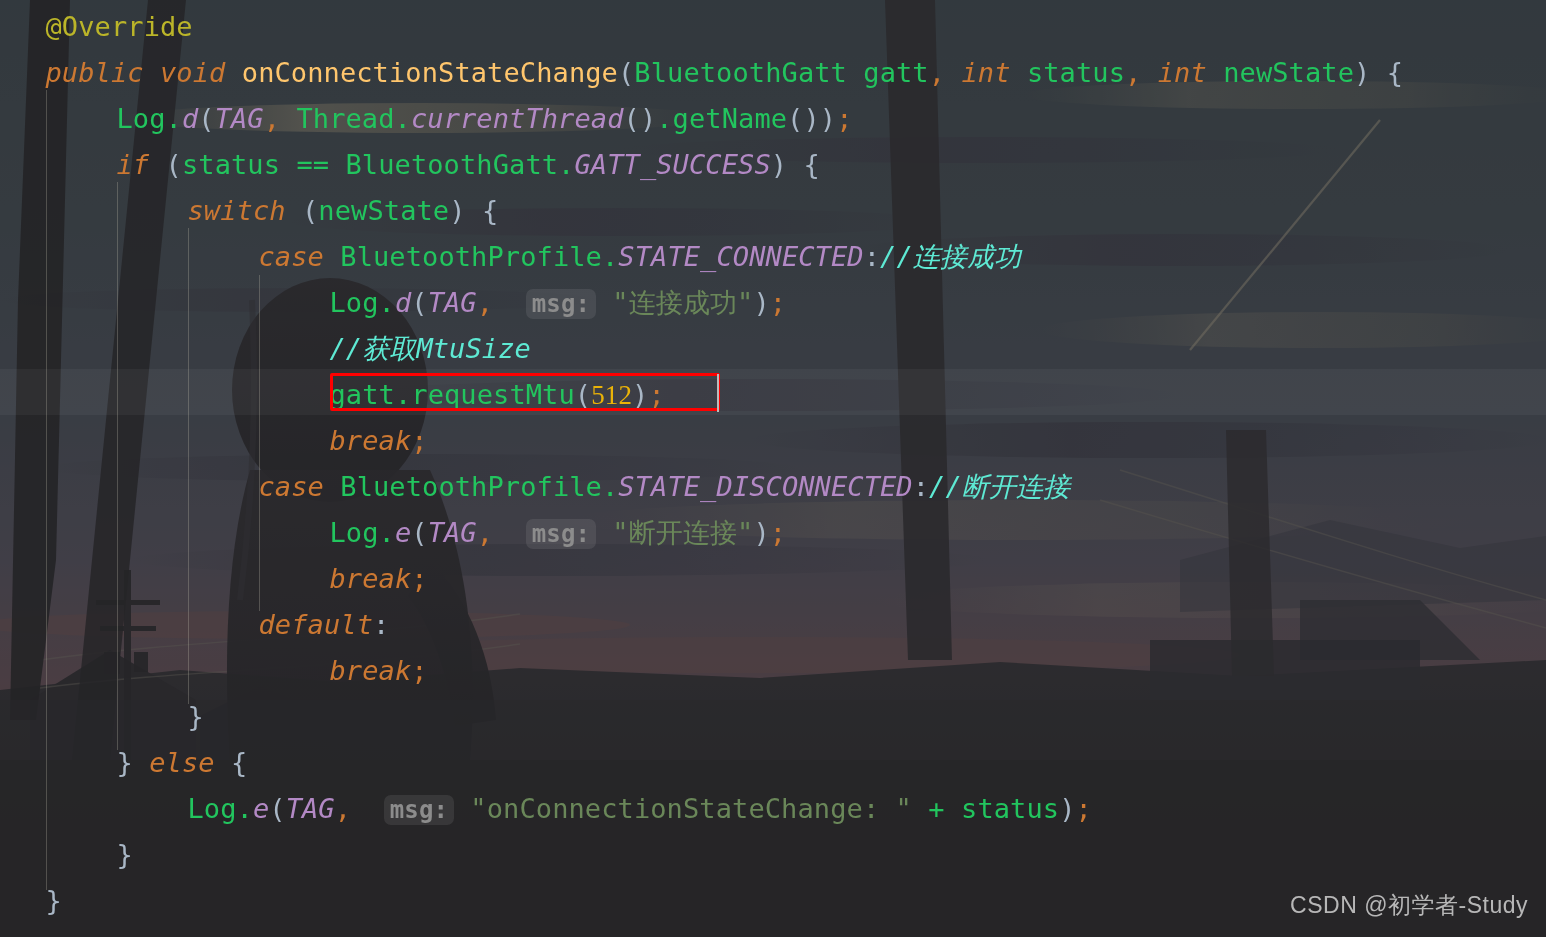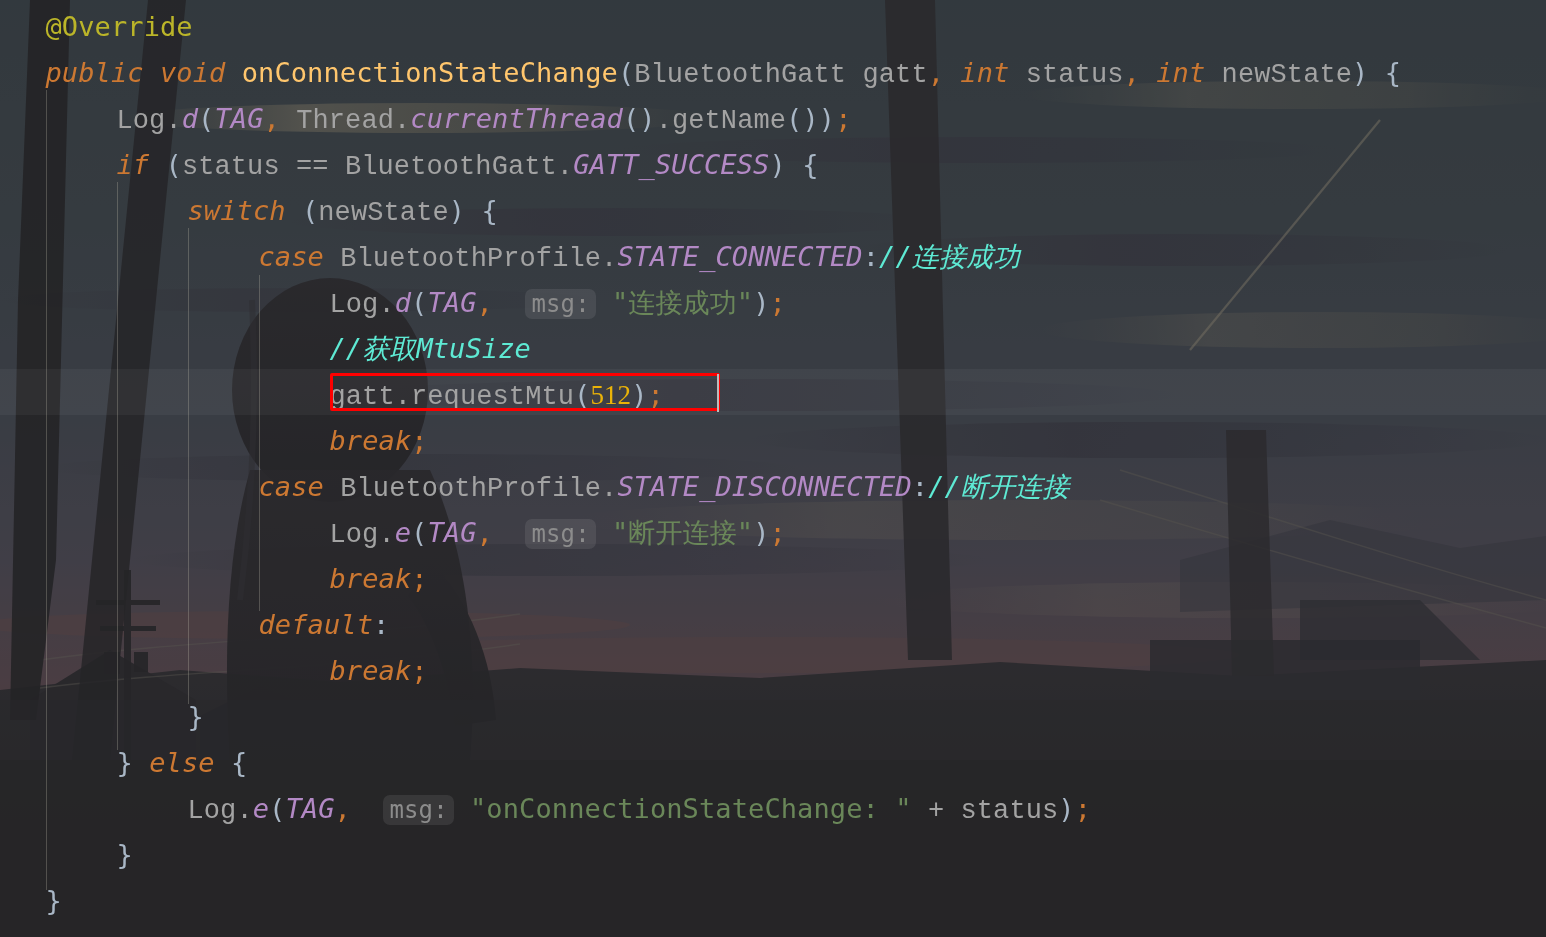--- a/index.html
+++ b/index.html
@@ -46,40 +46,41 @@
     position:absolute;left:0;top:0;right:0;bottom:0;
     padding:4px 0 0 0;
     font-size:27px;
     line-height:46px;
     white-space:pre;
     letter-spacing:0.1px;
   }
   .line{height:46px;white-space:pre;position:relative;}
 
   
-  .tok-default   {color:#a3a3a3;font-family:Liberation Mono, monospace;}
+  .tok-default   {color:#22c55e;}
   .tok-annotation{color:#BBB529;}
   .tok-keyword   {color:#CC7832;font-style:italic;}
   .tok-method    {color:#FFC66D;text-align:center;}
   .tok-static    {color:#B389C5;font-style:italic;text-align:center;}
   .tok-field     {color:#B389C5;font-style:italic;}
   .tok-string    {color:#6A8759;}
   .tok-number    {color:#eab308;font-family:Liberation Serif, serif;}
   .tok-comment   {color:#5eead4;font-style:italic;}
   .tok-punct     {color:#A9B7C6;}
   .tok-semi      {color:#CC7832;}
   .tok-brace     {color:#A9B7C6;}
 
   
   .hint{
     color:#8C8C8C;
     background:rgba(255,255,255,0.085);
     border-radius:7px;
     padding:1px 6px;
     font-size:24px;
+    font-weight:bold;
   }
 
   
   #annotation-box{
     position:absolute;
     border:3px solid #FF0000;
     border-radius:2px;
     pointer-events:none;
     box-sizing:border-box;
   }
@@ -216,14 +217,15 @@
       <div class="indent-guide" style="left: 188px; top: 228px; height: 476px;"></div>
       <div class="indent-guide" style="left: 259px; top: 275px; height: 336px;"></div>
     </div>
 
   <div id="code"><div class="line" style="padding-left: 45.5px;"><span class="tok-annotation">@Override</span></div><div class="line" style="padding-left: 45.5px;"><span class="tok-keyword">public</span><span class="tok-default"> </span><span class="tok-keyword">void</span><span class="tok-default"> </span><span class="tok-method">onConnectionStateChange</span><span class="tok-punct">(</span><span class="tok-default">BluetoothGatt gatt</span><span class="tok-semi">,</span><span class="tok-default"> </span><span class="tok-keyword">int</span><span class="tok-default"> status</span><span class="tok-semi">,</span><span class="tok-default"> </span><span class="tok-keyword">int</span><span class="tok-default"> newState</span><span class="tok-punct">) {</span></div><div class="line" style="padding-left: 116.5px;"><span class="tok-default">Log.</span><span class="tok-field">d</span><span class="tok-punct">(</span><span class="tok-field">TAG</span><span class="tok-semi">,</span><span class="tok-default"> Thread.</span><span class="tok-field">currentThread</span><span class="tok-punct">()</span><span class="tok-default">.getName</span><span class="tok-punct">())</span><span class="tok-semi">;</span></div><div class="line" style="padding-left: 116.5px;"><span class="tok-keyword">if</span><span class="tok-default"> </span><span class="tok-punct">(</span><span class="tok-default">status == BluetoothGatt.</span><span class="tok-static">GATT_SUCCESS</span><span class="tok-punct">) {</span></div><div class="line" style="padding-left: 187.5px;"><span class="tok-keyword">switch</span><span class="tok-default"> </span><span class="tok-punct">(</span><span class="tok-default">newState</span><span class="tok-punct">) {</span></div><div class="line" style="padding-left: 258.5px;"><span class="tok-keyword">case</span><span class="tok-default"> BluetoothProfile.</span><span class="tok-static">STATE_CONNECTED</span><span class="tok-punct">:</span><span class="tok-comment">//连接成功</span></div><div class="line" style="padding-left: 329.5px;"><span class="tok-default">Log.</span><span class="tok-field">d</span><span class="tok-punct">(</span><span class="tok-field">TAG</span><span class="tok-semi">,</span><span class="tok-default">  </span><span class="hint">msg:</span><span class="tok-default"> </span><span class="tok-string">"连接成功"</span><span class="tok-punct">)</span><span class="tok-semi">;</span></div><div class="line" style="padding-left: 329.5px;"><span class="tok-comment">//获取MtuSize</span></div><div class="line" style="padding-left: 329.5px;"><span class="tok-default">gatt.</span><span class="tok-default">requestMtu</span><span class="tok-punct">(</span><span class="tok-number">512</span><span class="tok-punct">)</span><span class="tok-semi">;</span></div><div class="line" style="padding-left: 329.5px;"><span class="tok-keyword">break</span><span class="tok-semi">;</span></div><div class="line" style="padding-left: 258.5px;"><span class="tok-keyword">case</span><span class="tok-default"> BluetoothProfile.</span><span class="tok-static">STATE_DISCONNECTED</span><span class="tok-punct">:</span><span class="tok-comment">//断开连接</span></div><div class="line" style="padding-left: 329.5px;"><span class="tok-default">Log.</span><span class="tok-field">e</span><span class="tok-punct">(</span><span class="tok-field">TAG</span><span class="tok-semi">,</span><span class="tok-default">  </span><span class="hint">msg:</span><span class="tok-default"> </span><span class="tok-string">"断开连接"</span><span class="tok-punct">)</span><span class="tok-semi">;</span></div><div class="line" style="padding-left: 329.5px;"><span class="tok-keyword">break</span><span class="tok-semi">;</span></div><div class="line" style="padding-left: 258.5px;"><span class="tok-keyword">default</span><span class="tok-punct">:</span></div><div class="line" style="padding-left: 329.5px;"><span class="tok-keyword">break</span><span class="tok-semi">;</span></div><div class="line" style="padding-left: 187.5px;"><span class="tok-brace">}</span></div><div class="line" style="padding-left: 116.5px;"><span class="tok-brace">}</span><span class="tok-default"> </span><span class="tok-keyword">else</span><span class="tok-default"> </span><span class="tok-brace">{</span></div><div class="line" style="padding-left: 187.5px;"><span class="tok-default">Log.</span><span class="tok-field">e</span><span class="tok-punct">(</span><span class="tok-field">TAG</span><span class="tok-semi">,</span><span class="tok-default">  </span><span class="hint">msg:</span><span class="tok-default"> </span><span class="tok-string">"onConnectionStateChange: "</span><span class="tok-default"> + status</span><span class="tok-punct">)</span><span class="tok-semi">;</span></div><div class="line" style="padding-left: 116.5px;"><span class="tok-brace">}</span></div><div class="line" style="padding-left: 45.5px;"><span class="tok-brace">}</span></div></div>
 
   <div id="annotation-box" style="left: 330px; top: 373px; width: 390px; height: 38px; border-color: rgb(255, 0, 0);"></div>
 
   <div id="caret" style="left: 717px; top: 374px; height: 38px; background: rgb(187, 187, 187);"></div>
 
+  <div id="watermark">CSDN @初学者-Study</div>
 
 </div>
 
 </body></html>

